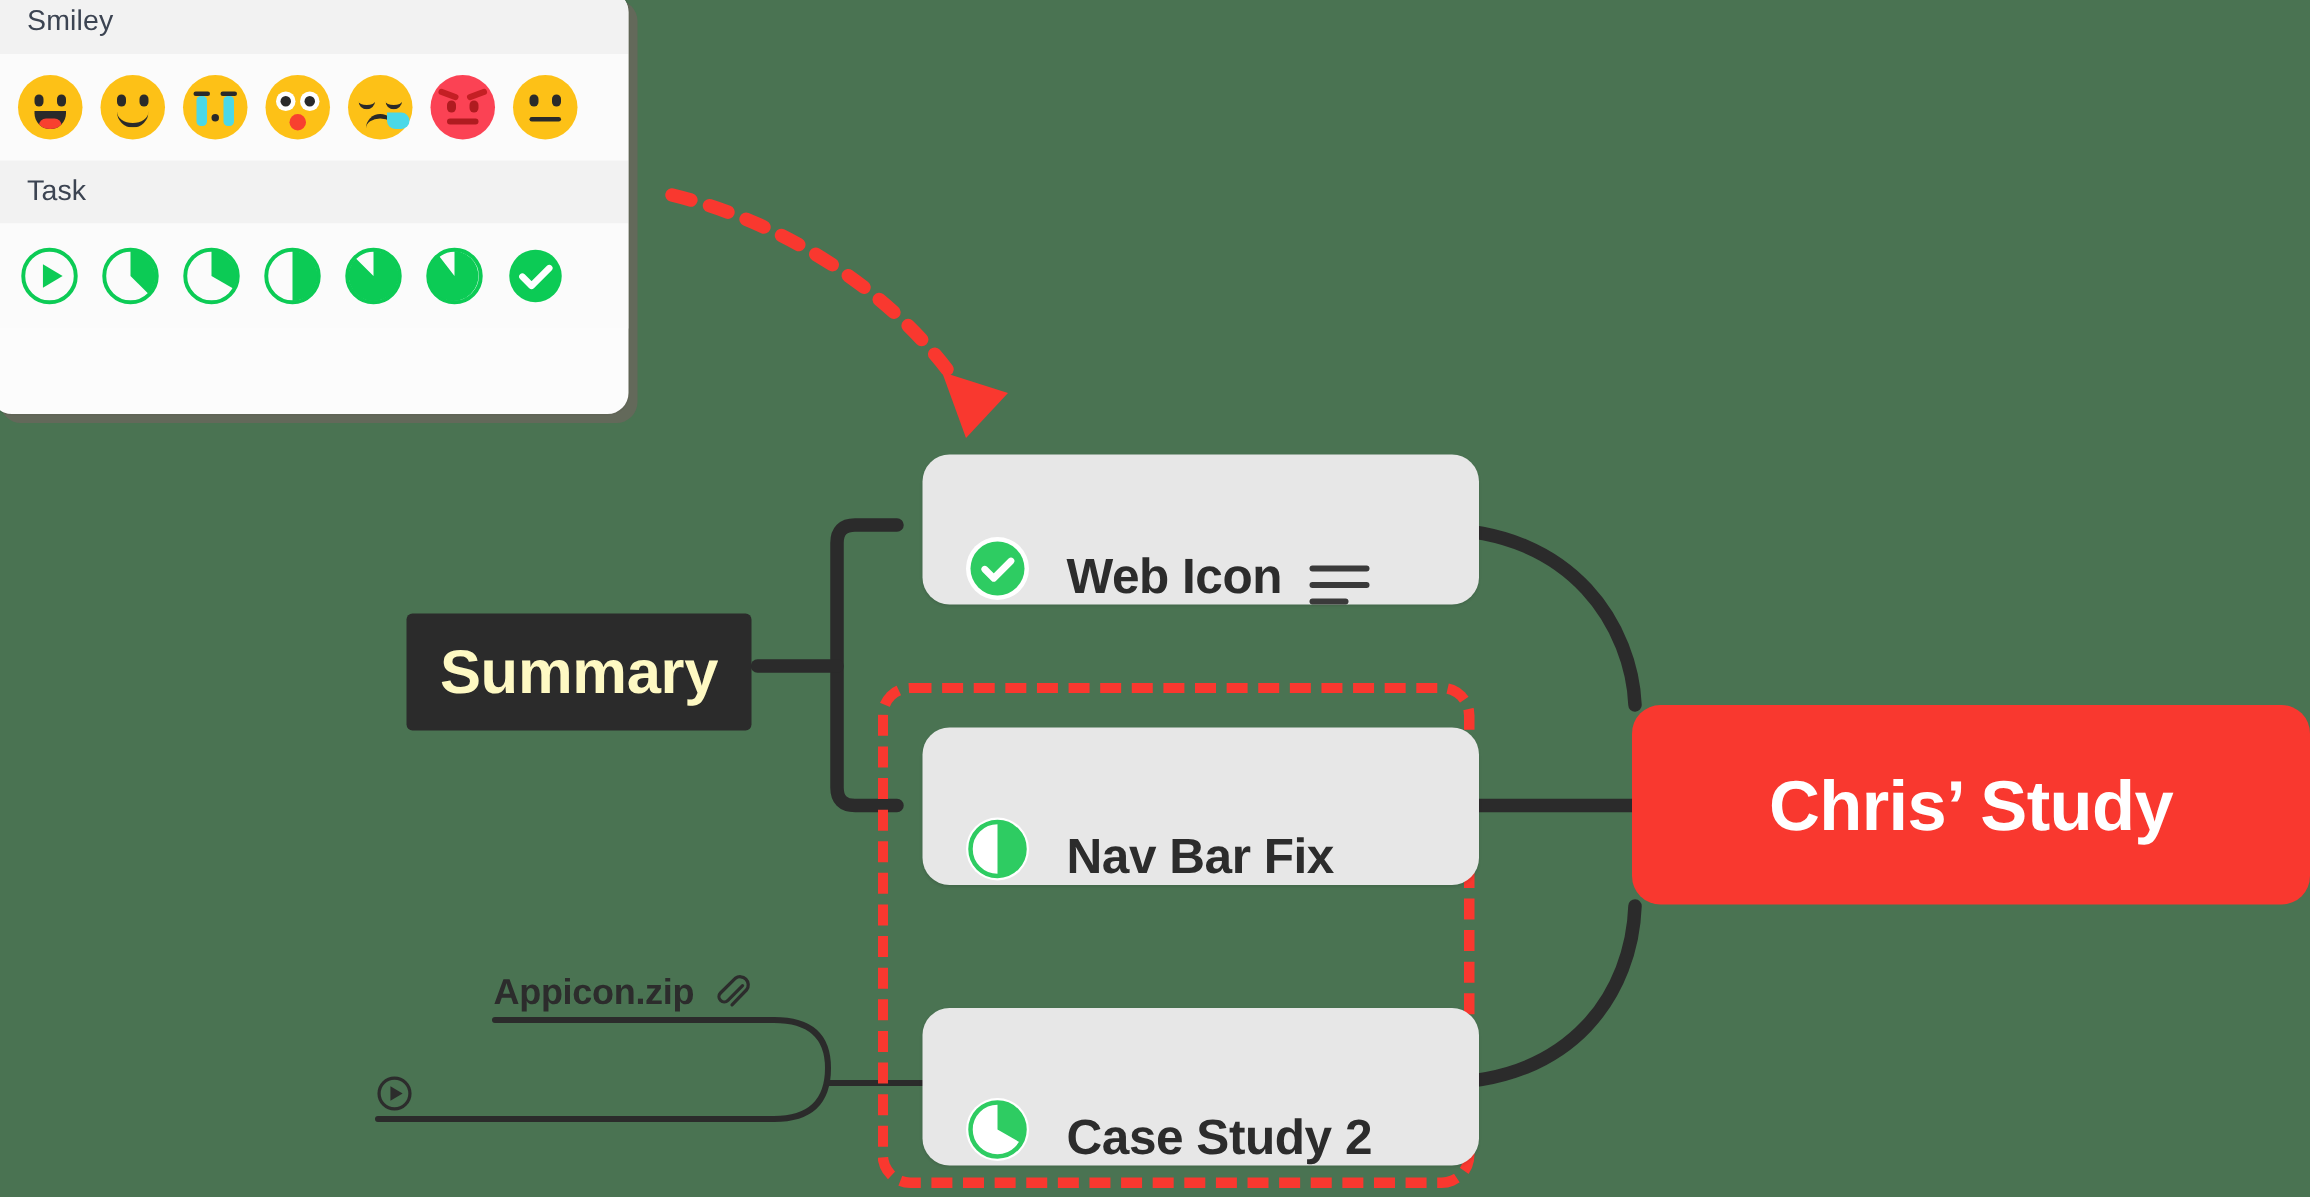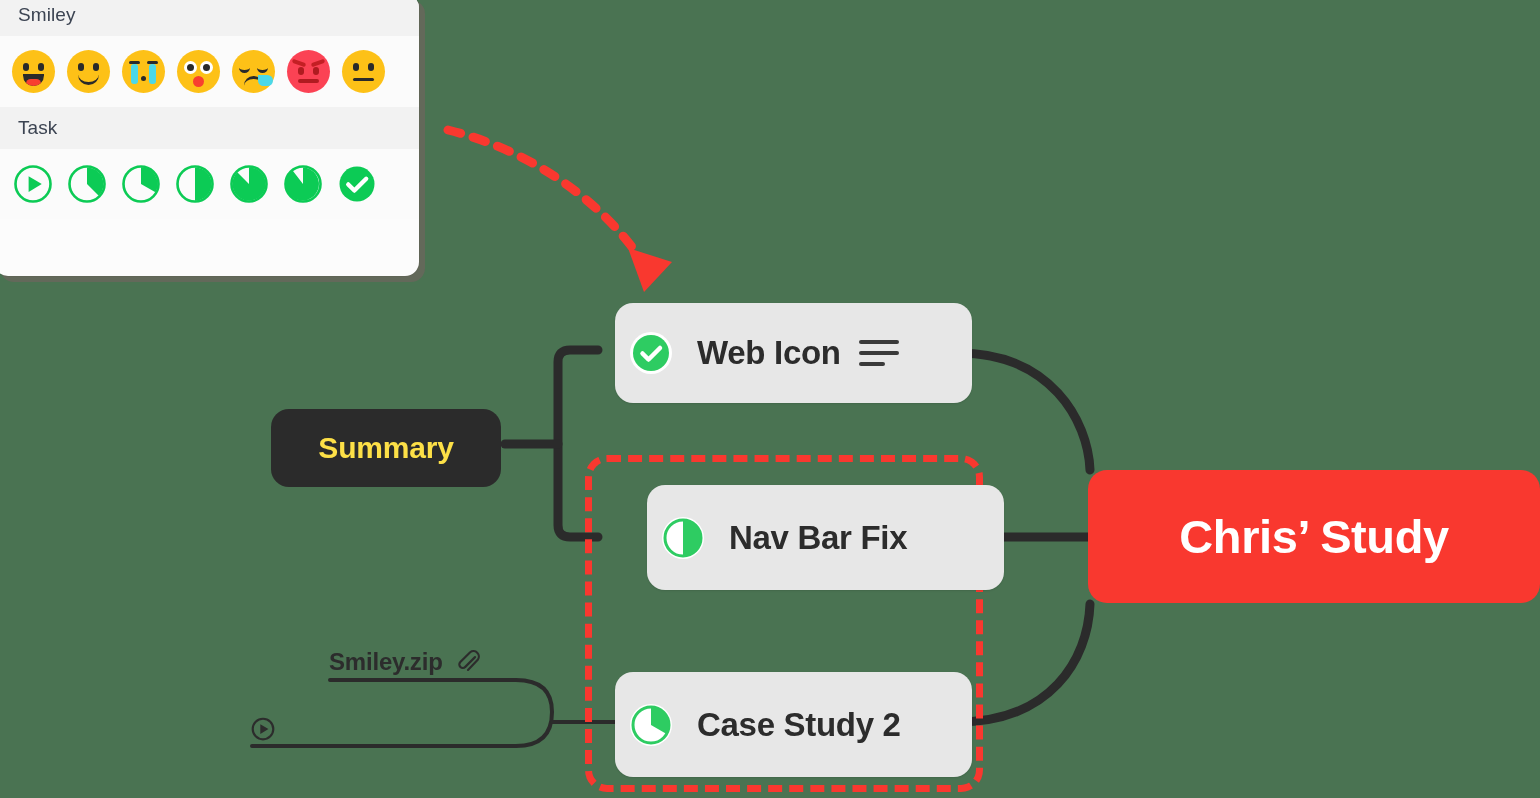--- a/index.html
+++ b/index.html
@@ -73,44 +73,44 @@
   .eye-dark.l{left:11px;} .eye-dark.r{right:11px;}
   .flat-dark{position:absolute;left:11px;top:29px;width:21px;height:4px;background:#B01B20;border-radius:2px;}
 
   .task-ic{width:42px;height:42px;flex:0 0 auto;}
 
   
   .card{
     position:absolute;
     background:#E7E7E7;
     border-radius:18px;
-    display:flex;align-items:center;
-    padding-left:12px;
+    display:flex;align-items:flex-end;
+    padding-left:26px;
     box-shadow:0 1px 2px rgba(0,0,0,.10);
   }
   .card-ic{width:48px;height:48px;flex:0 0 auto;margin-right:22px;}
   .card-label{
     font-size:33px;font-weight:bold;color:#2C2C2C;letter-spacing:-.3px;white-space:nowrap;
   }
   .note-lines{margin-left:18px;width:40px;display:flex;flex-direction:column;gap:7px;}
   .note-lines i{display:block;height:4px;background:#3A3A3A;border-radius:2px;}
   .note-lines i:nth-child(1){width:40px;}
   .note-lines i:nth-child(2){width:40px;}
   .note-lines i:nth-child(3){width:26px;}
 
   #card-web{left:615px;top:303px;width:345px;height:100px;}
-  #card-nav{left:615px;top:485px;width:345px;height:105px;margin-left:32px;}
+  #card-nav{left:615px;top:485px;width:345px;height:105px;}
   #card-case{left:615px;top:672px;width:345px;height:105px;}
 
   
   .pill-dark{
     position:absolute;left:271px;top:409px;width:230px;height:78px;
-    background:#2B2B2B;border-radius:18px;
+    background:#2B2B2B;border-radius:4px;
     display:flex;align-items:center;justify-content:center;
-    color:#fde047;font-size:30px;font-weight:bold;letter-spacing:-.2px;
+    color:#fef9c3;font-size:41px;font-weight:bold;letter-spacing:-.2px;
   }
 
   
   .node-red{
     position:absolute;left:1088px;top:470px;width:452px;height:133px;
     background:#F9382F;border-radius:19px;
     display:flex;align-items:center;justify-content:center;
     color:#FFFFFF;font-size:47px;font-weight:bold;letter-spacing:-.4px;
   }
 
@@ -264,21 +264,21 @@
       <circle cx="24" cy="24" r="21" fill="#FFFFFF"></circle>
       <circle cx="24" cy="24" r="18" fill="none" stroke="#2ECC62" stroke-width="3"></circle>
       <path d="M24 24 L24 6 A18 18 0 0 1 39.6 33 Z" fill="#2ECC62"></path>
     </svg>
     <span class="card-label">Case Study 2</span>
   </div>
 
   <div class="node-red">Chris’ Study</div>
 
   <div class="attach" id="attach-zip">
-    <span>Smiley.zip</span>
+    <span>Appicon.zip</span>
     <svg class="attach-ic" viewBox="0 0 24 24">
       <path d="M18.5 7.5 L9.5 16.5 a3.2 3.2 0 0 1-4.6-4.5 L14 3 a5 5 0 0 1 7 7 L12 19.3" fill="none" stroke="#2C2C2C" stroke-width="2" stroke-linecap="round" stroke-linejoin="round"></path>
     </svg>
   </div>
 
   <div class="attach" id="attach-rec">
     <svg class="attach-ic" viewBox="0 0 24 24">
       <circle cx="12" cy="12" r="9.5" fill="none" stroke="#2C2C2C" stroke-width="2"></circle>
       <polygon points="9.5,7.5 17,12 9.5,16.5" fill="#2C2C2C"></polygon>
     </svg>

